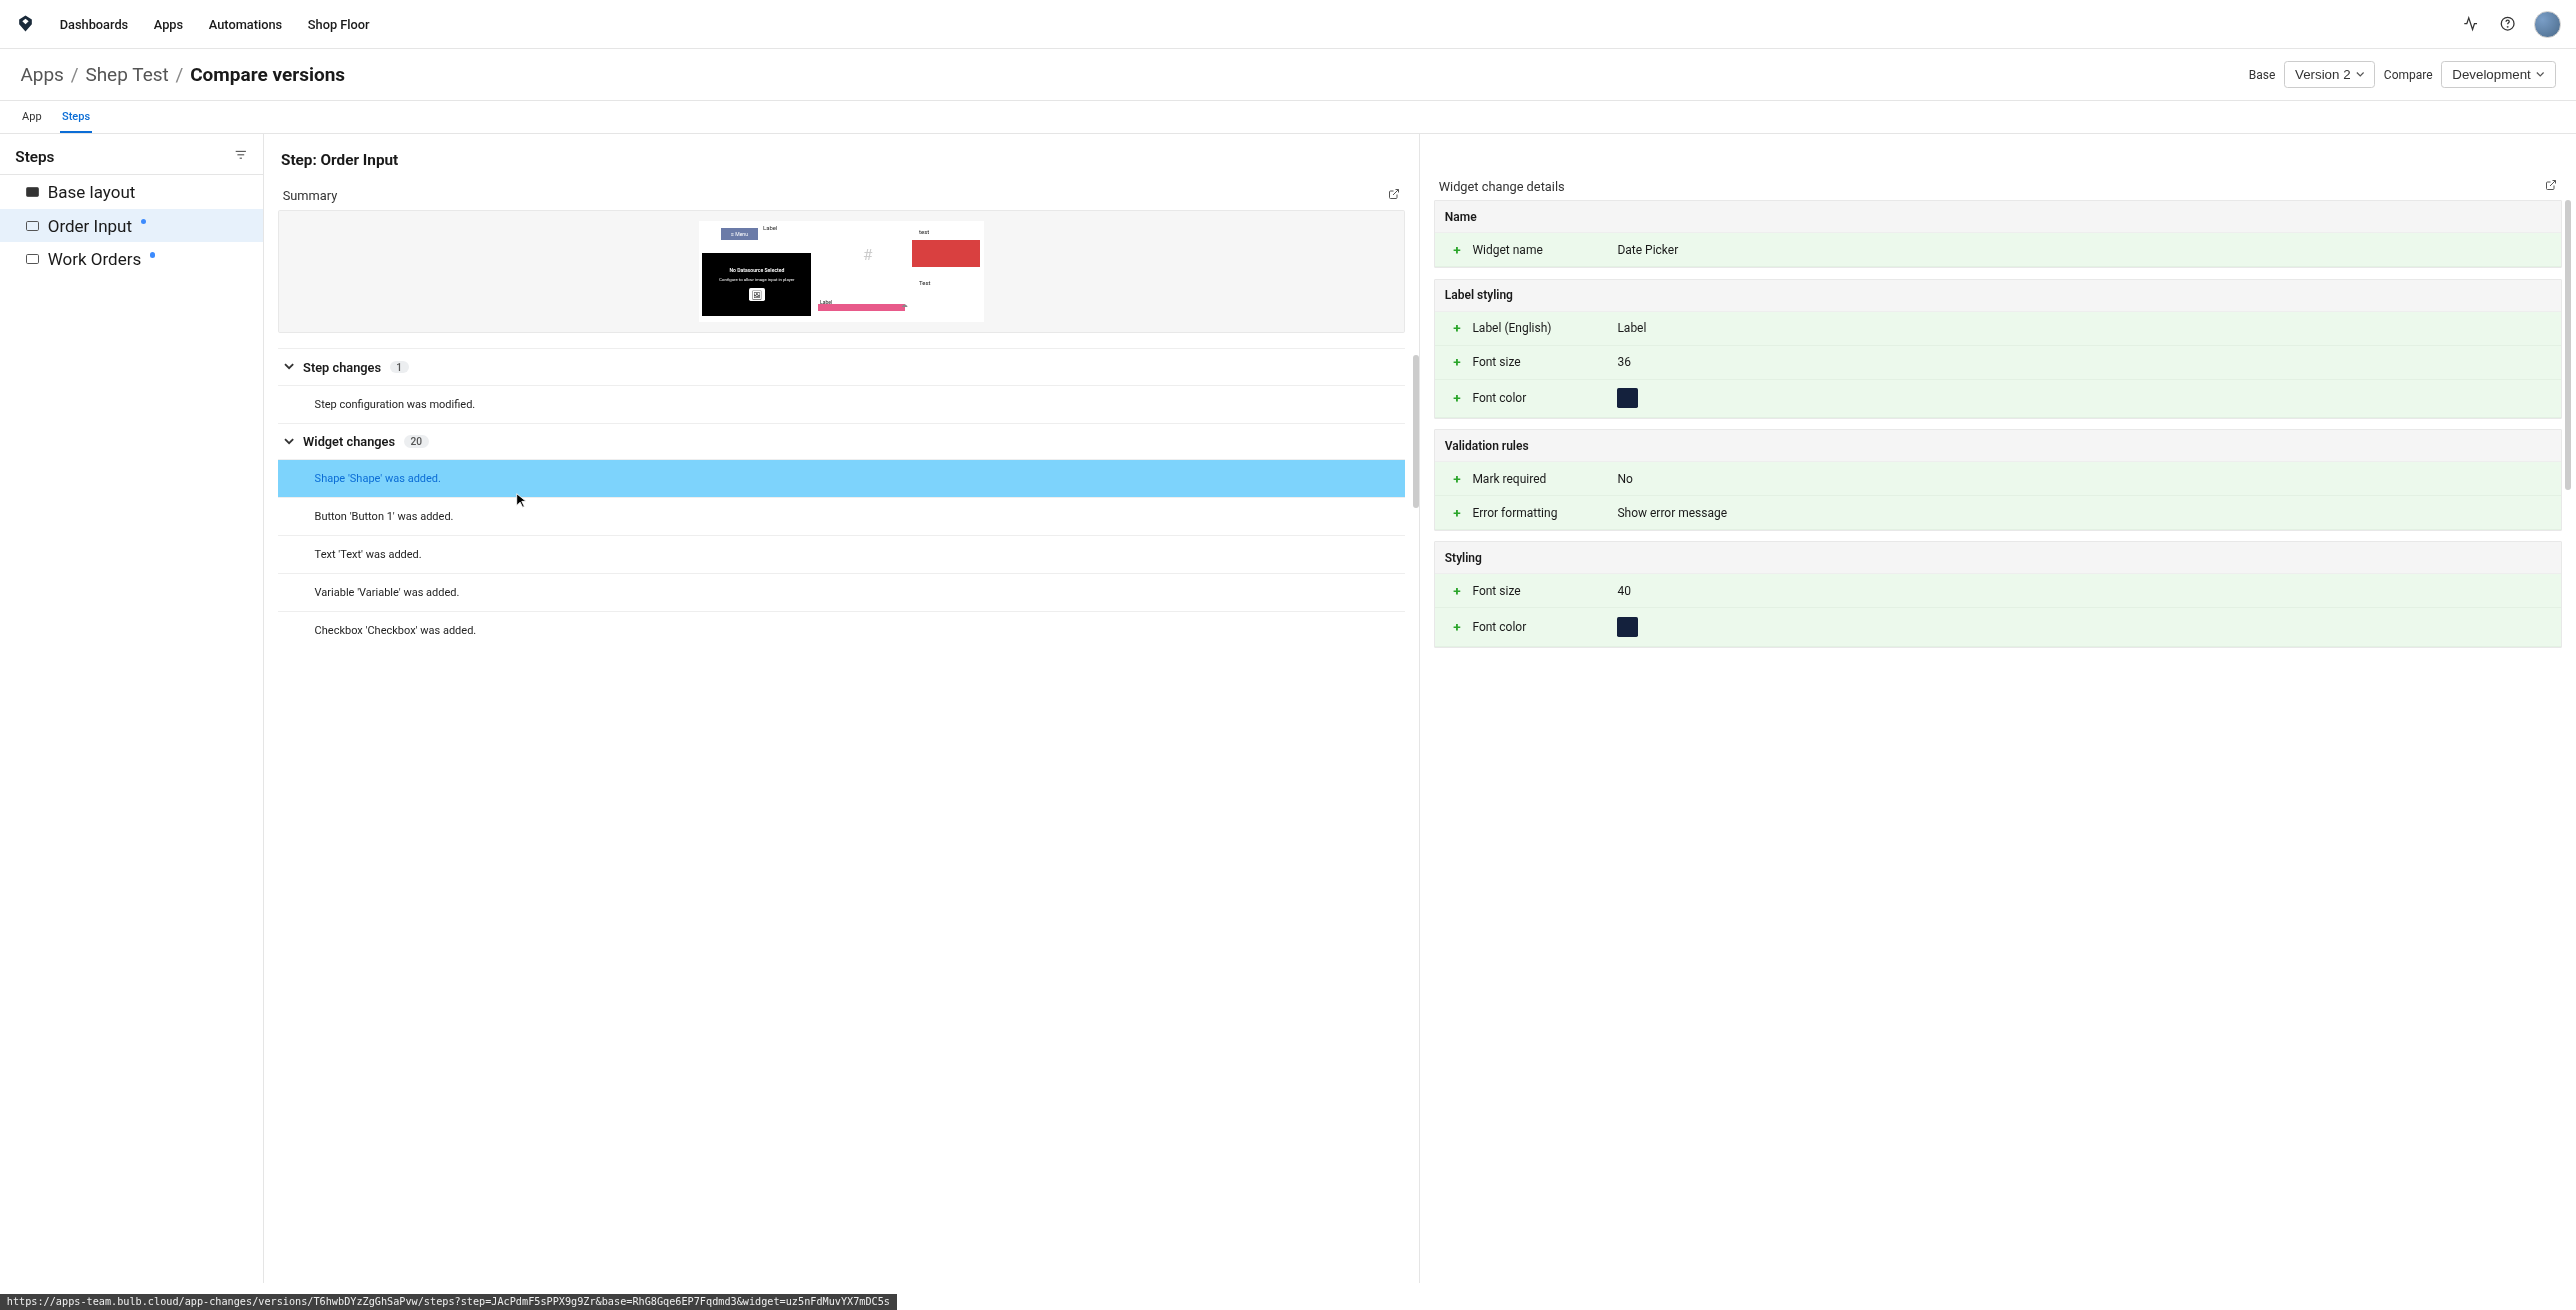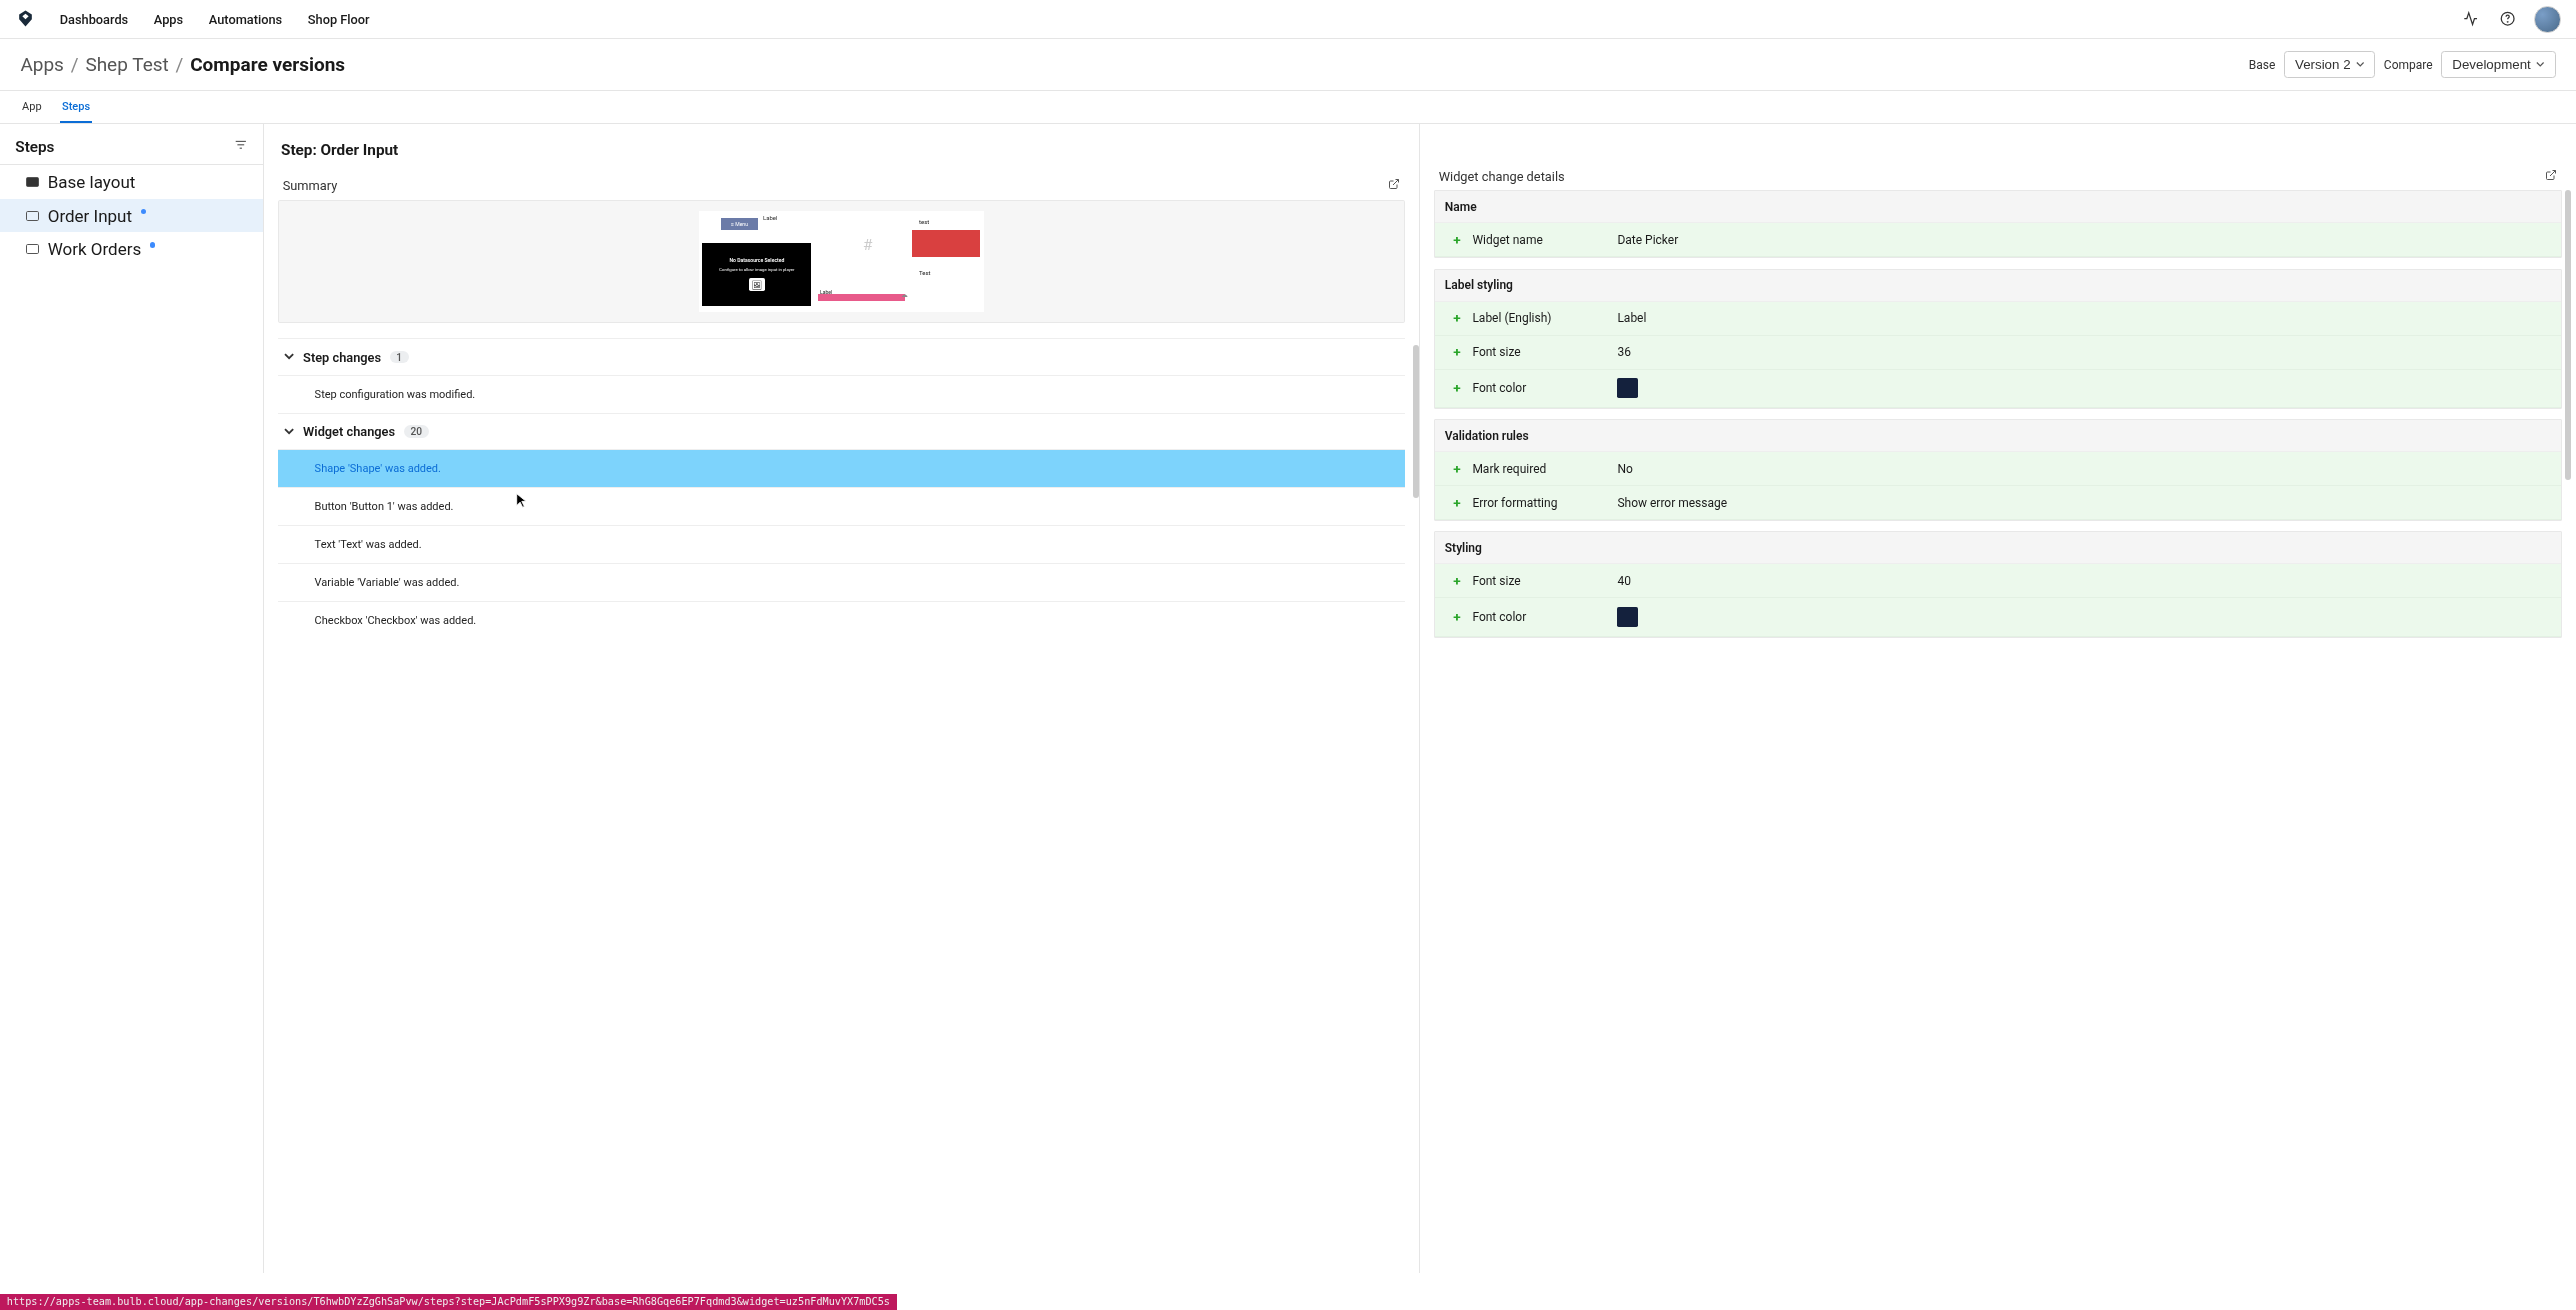--- a/index.html
+++ b/index.html
@@ -1,19 +1,19 @@
 <!DOCTYPE html>
 <html style="font-size:13.6px"><head>
 <meta charset="utf-8">
 <style>
 * { box-sizing: border-box; margin: 0; padding: 0; }
 body { font-family: -apple-system, BlinkMacSystemFont, "Segoe UI", Roboto, sans-serif; color: #1a1a1a; background: #fff; font-size: 12px; }
 
 
-.topnav { display: flex; align-items: center; height: 39px; padding: 0 15.3px; border-bottom: 0.9px solid #e5e5e5; }
+.topnav { display: flex; align-items: center; height: 49px; padding: 0 15.3px; border-bottom: 0.9px solid #e5e5e5; }
 .logo { width: 20.4px; height: 20.4px; display: flex; align-items: center; justify-content: center; margin-right: 24px; }
 .logo svg { width: 19px; height: 19px; }
 .nav-links { display: flex; gap: 25.6px; }
 .nav-links a { color: #1a1a1a; text-decoration: none; font-size: 12.8px; font-weight: 500; }
 .nav-right { margin-left: auto; display: flex; align-items: center; gap: 13.6px; }
 .icon-btn { width: 24px; height: 24px; display: flex; align-items: center; justify-content: center; color: #333; }
 .avatar { width: 27px; height: 27px; border-radius: 50%; background: radial-gradient(circle at 30% 30%, #7a9ec7, #4a6a8a); border: 0.9px solid #ccc; }
 
 
 .header { display: flex; align-items: center; padding: 12px 20.4px; border-bottom: 0.9px solid #e5e5e5; }
@@ -82,21 +82,21 @@
 .detail-section { border:0.9px solid #e8e8e8; border-radius:1px; margin-bottom: 10.2px;}
 .section-head { background:#f5f5f5; padding: 8.5px 10.2px; font-weight:600; font-size:12px; border-bottom:0.9px solid #eee;}
 .detail-row { display:grid; grid-template-columns: 31px 145px 1fr; align-items:center; padding: 8.5px 6.8px; background:#ecf9ec; border-bottom:0.9px solid #e3f1e3; font-size:12px;}
 .detail-row .plus { color:#2aa52a; font-weight:700; text-align:center; font-size:13.6px;}
 .color-swatch { width:20.4px; height:20.4px; background:#14213d; border-radius:1.7px;}
 
 .right-scroll-track{ position:relative;}
 .right-scrollbar{position:absolute; right:-8.5px; top:0; width:6px; height:290px; background:#ccc; border-radius:3.4px;}
 
 
-.statusbar { position:fixed; bottom:0; left:0; background:#be185d; color:#eee; font-size:10.2px; padding:2.6px 6.8px; font-family: monospace;}
+.statusbar { position:fixed; bottom:0; left:0; background:#404040; color:#eee; font-size:10.2px; padding:2.6px 6.8px; font-family: monospace;}
 
 
 .cursor { position:fixed; left:515px; top:492px; pointer-events:none; font-size:12px; color:#000;}
 </style>
 </head>
 <body>
 
 <div class="topnav">
   <div class="logo">
     <svg viewBox="0 0 24 24" fill="#1a2a3a">

